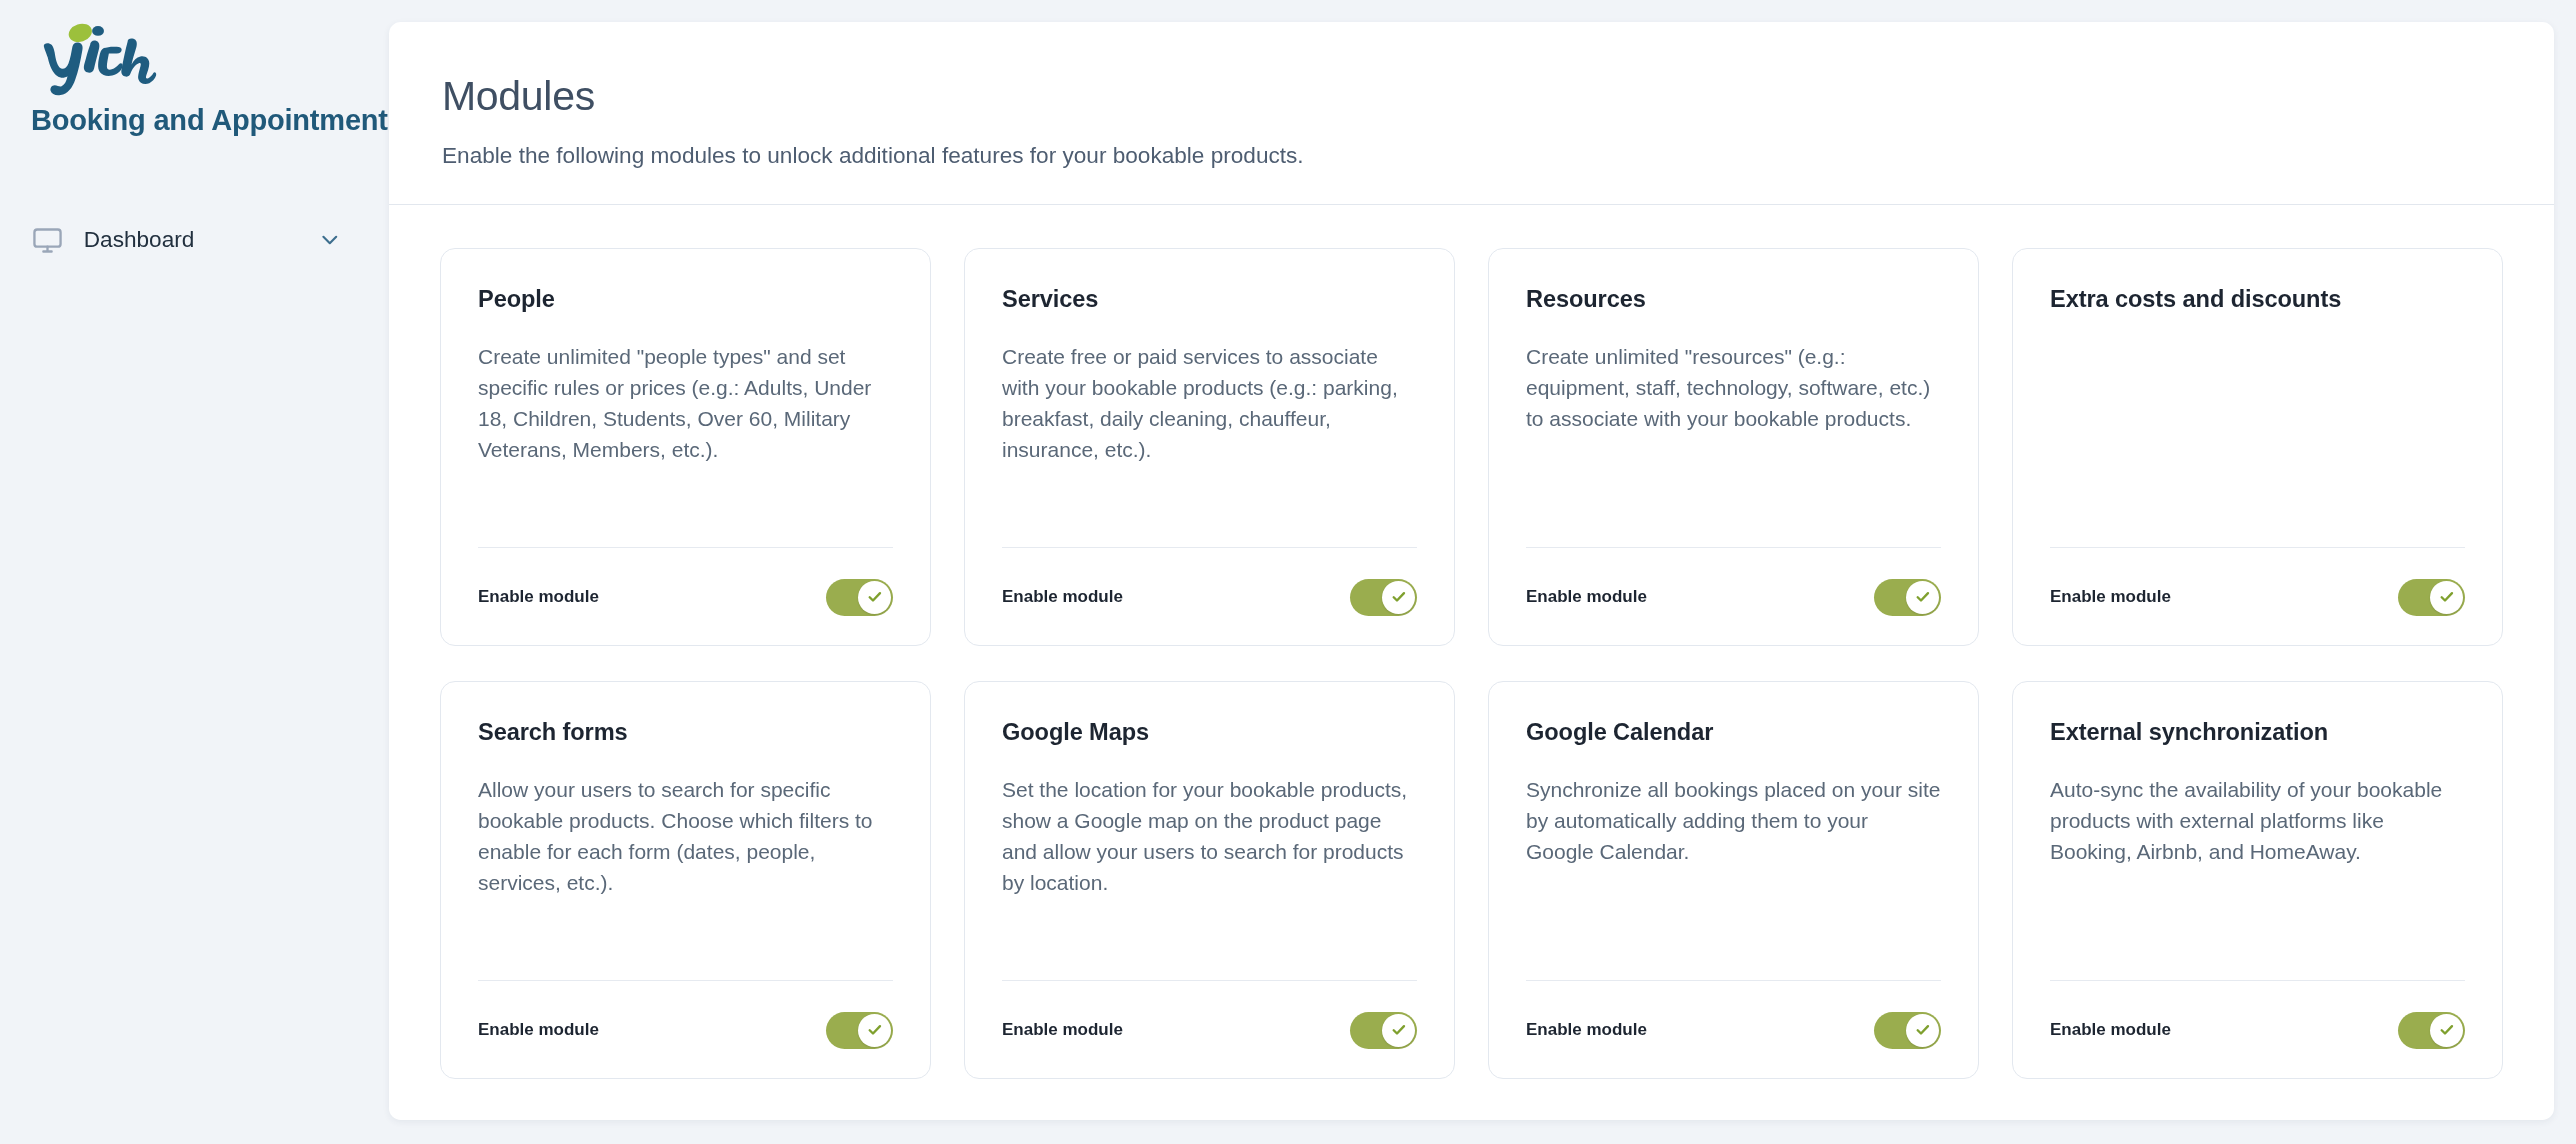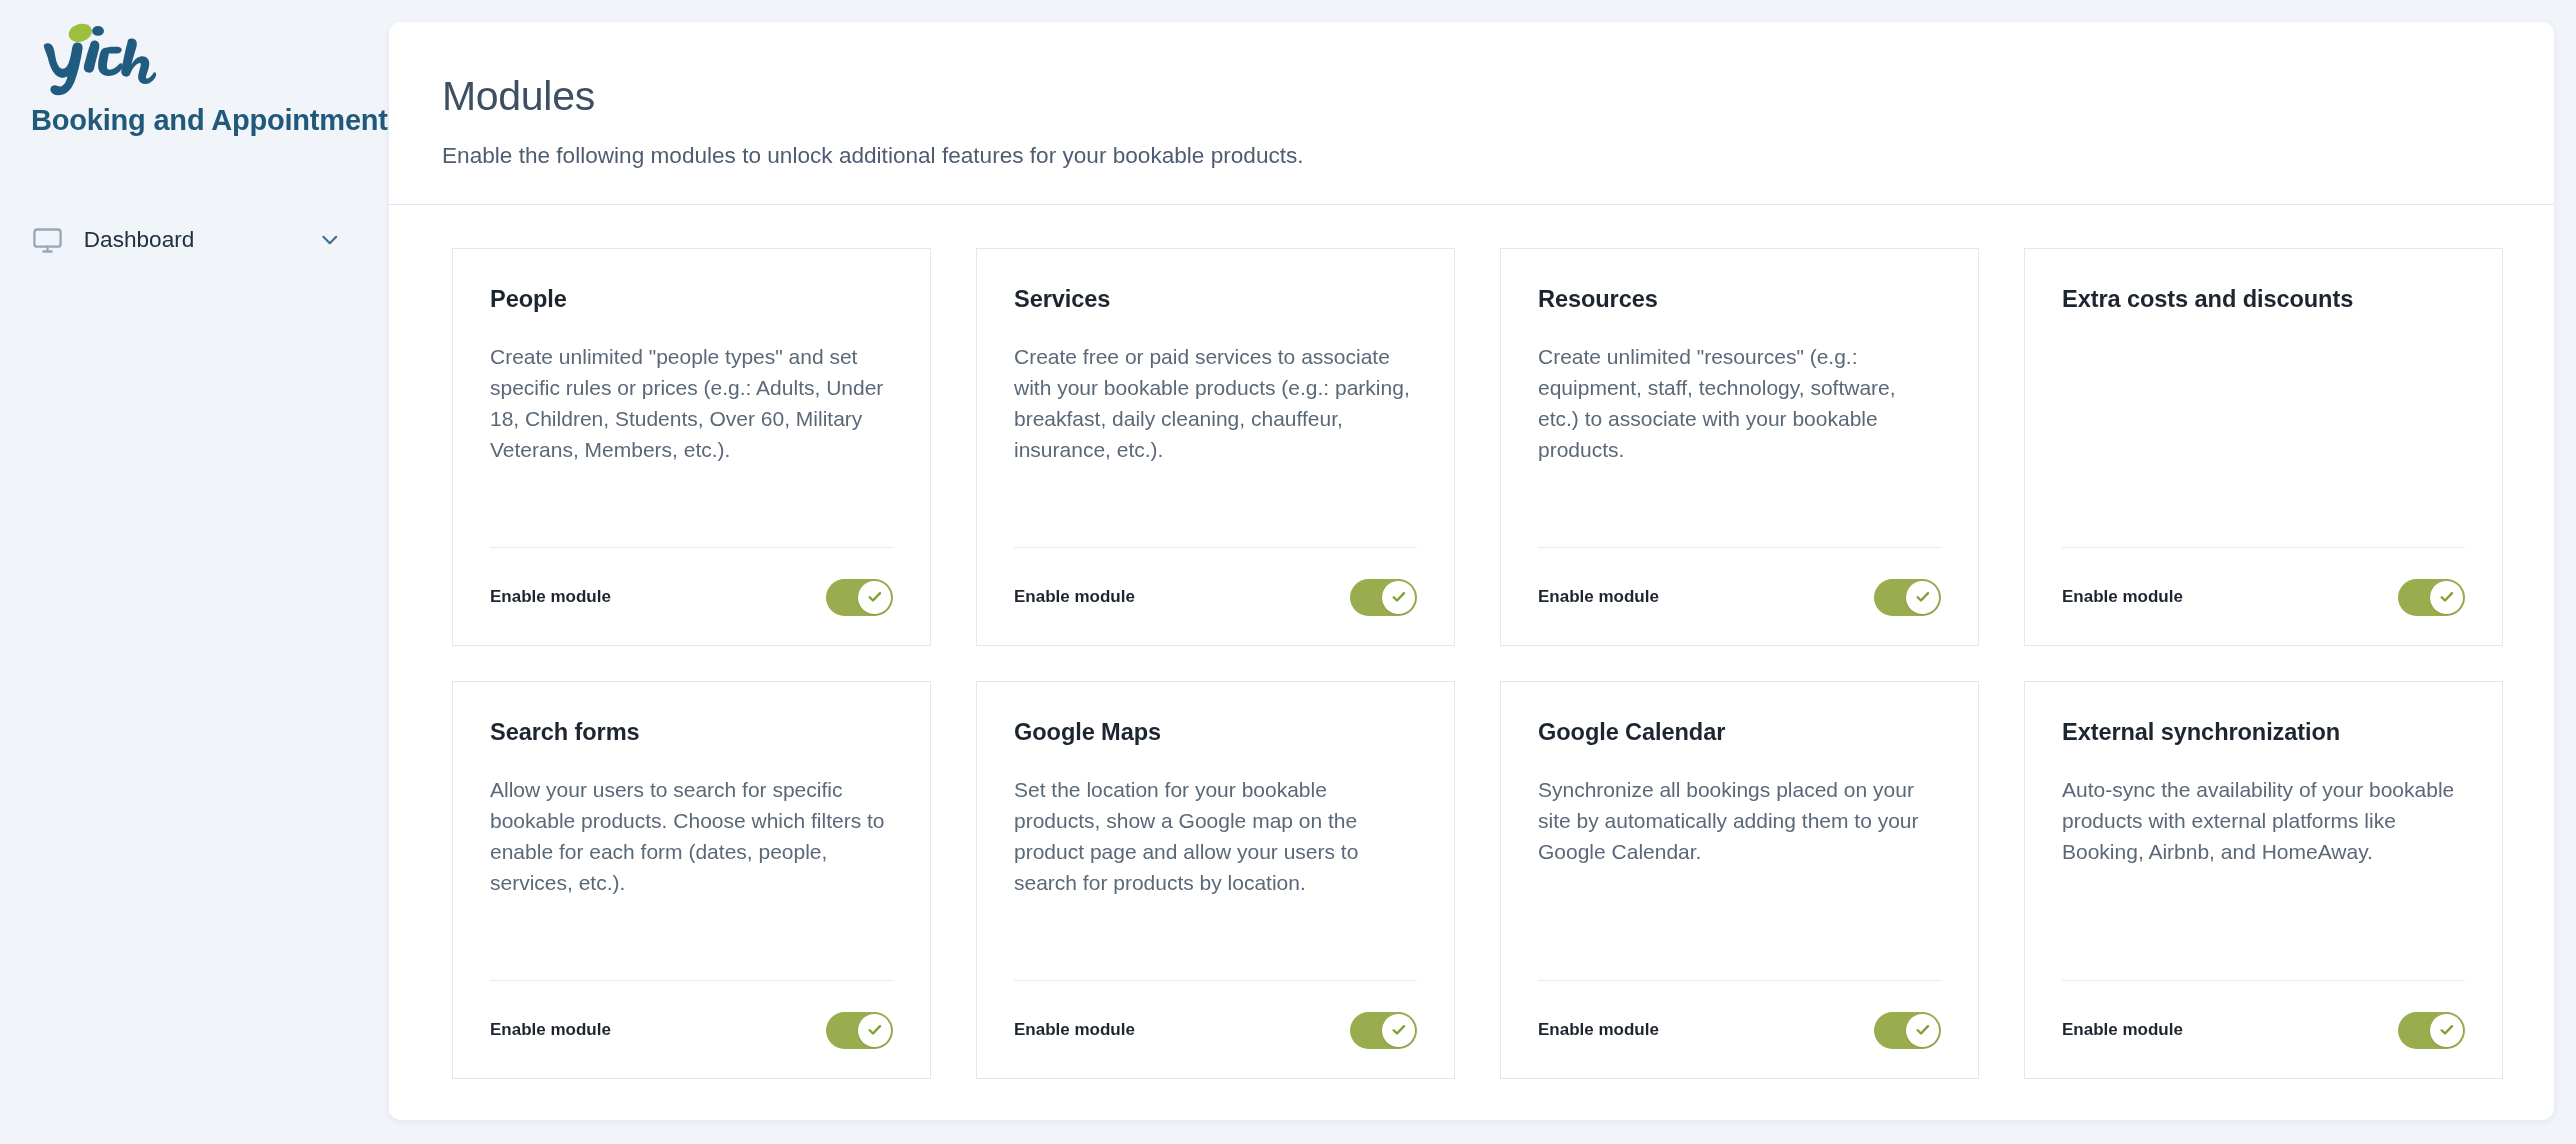--- a/index.html
+++ b/index.html
@@ -154,26 +154,25 @@
 
   .cards-grid {
     display: grid;
     grid-template-columns: repeat(4, 1fr);
     gap: 35px 33px;
   }
 
   .card {
     background: #ffffff;
     border: 1px solid #e3e8ef;
-    border-radius: 0;
+    border-radius: 15px;
     padding: 37px 37px 29.5px 37px;
     display: flex;
     flex-direction: column;
     min-height: 398px;
-    margin-left: 12px;
   }
 
   .card-title {
     font-size: 23.6px;
     font-weight: bold;
     color: #1d2531;
     letter-spacing: -0.1px;
   }
 
   .card-desc {

